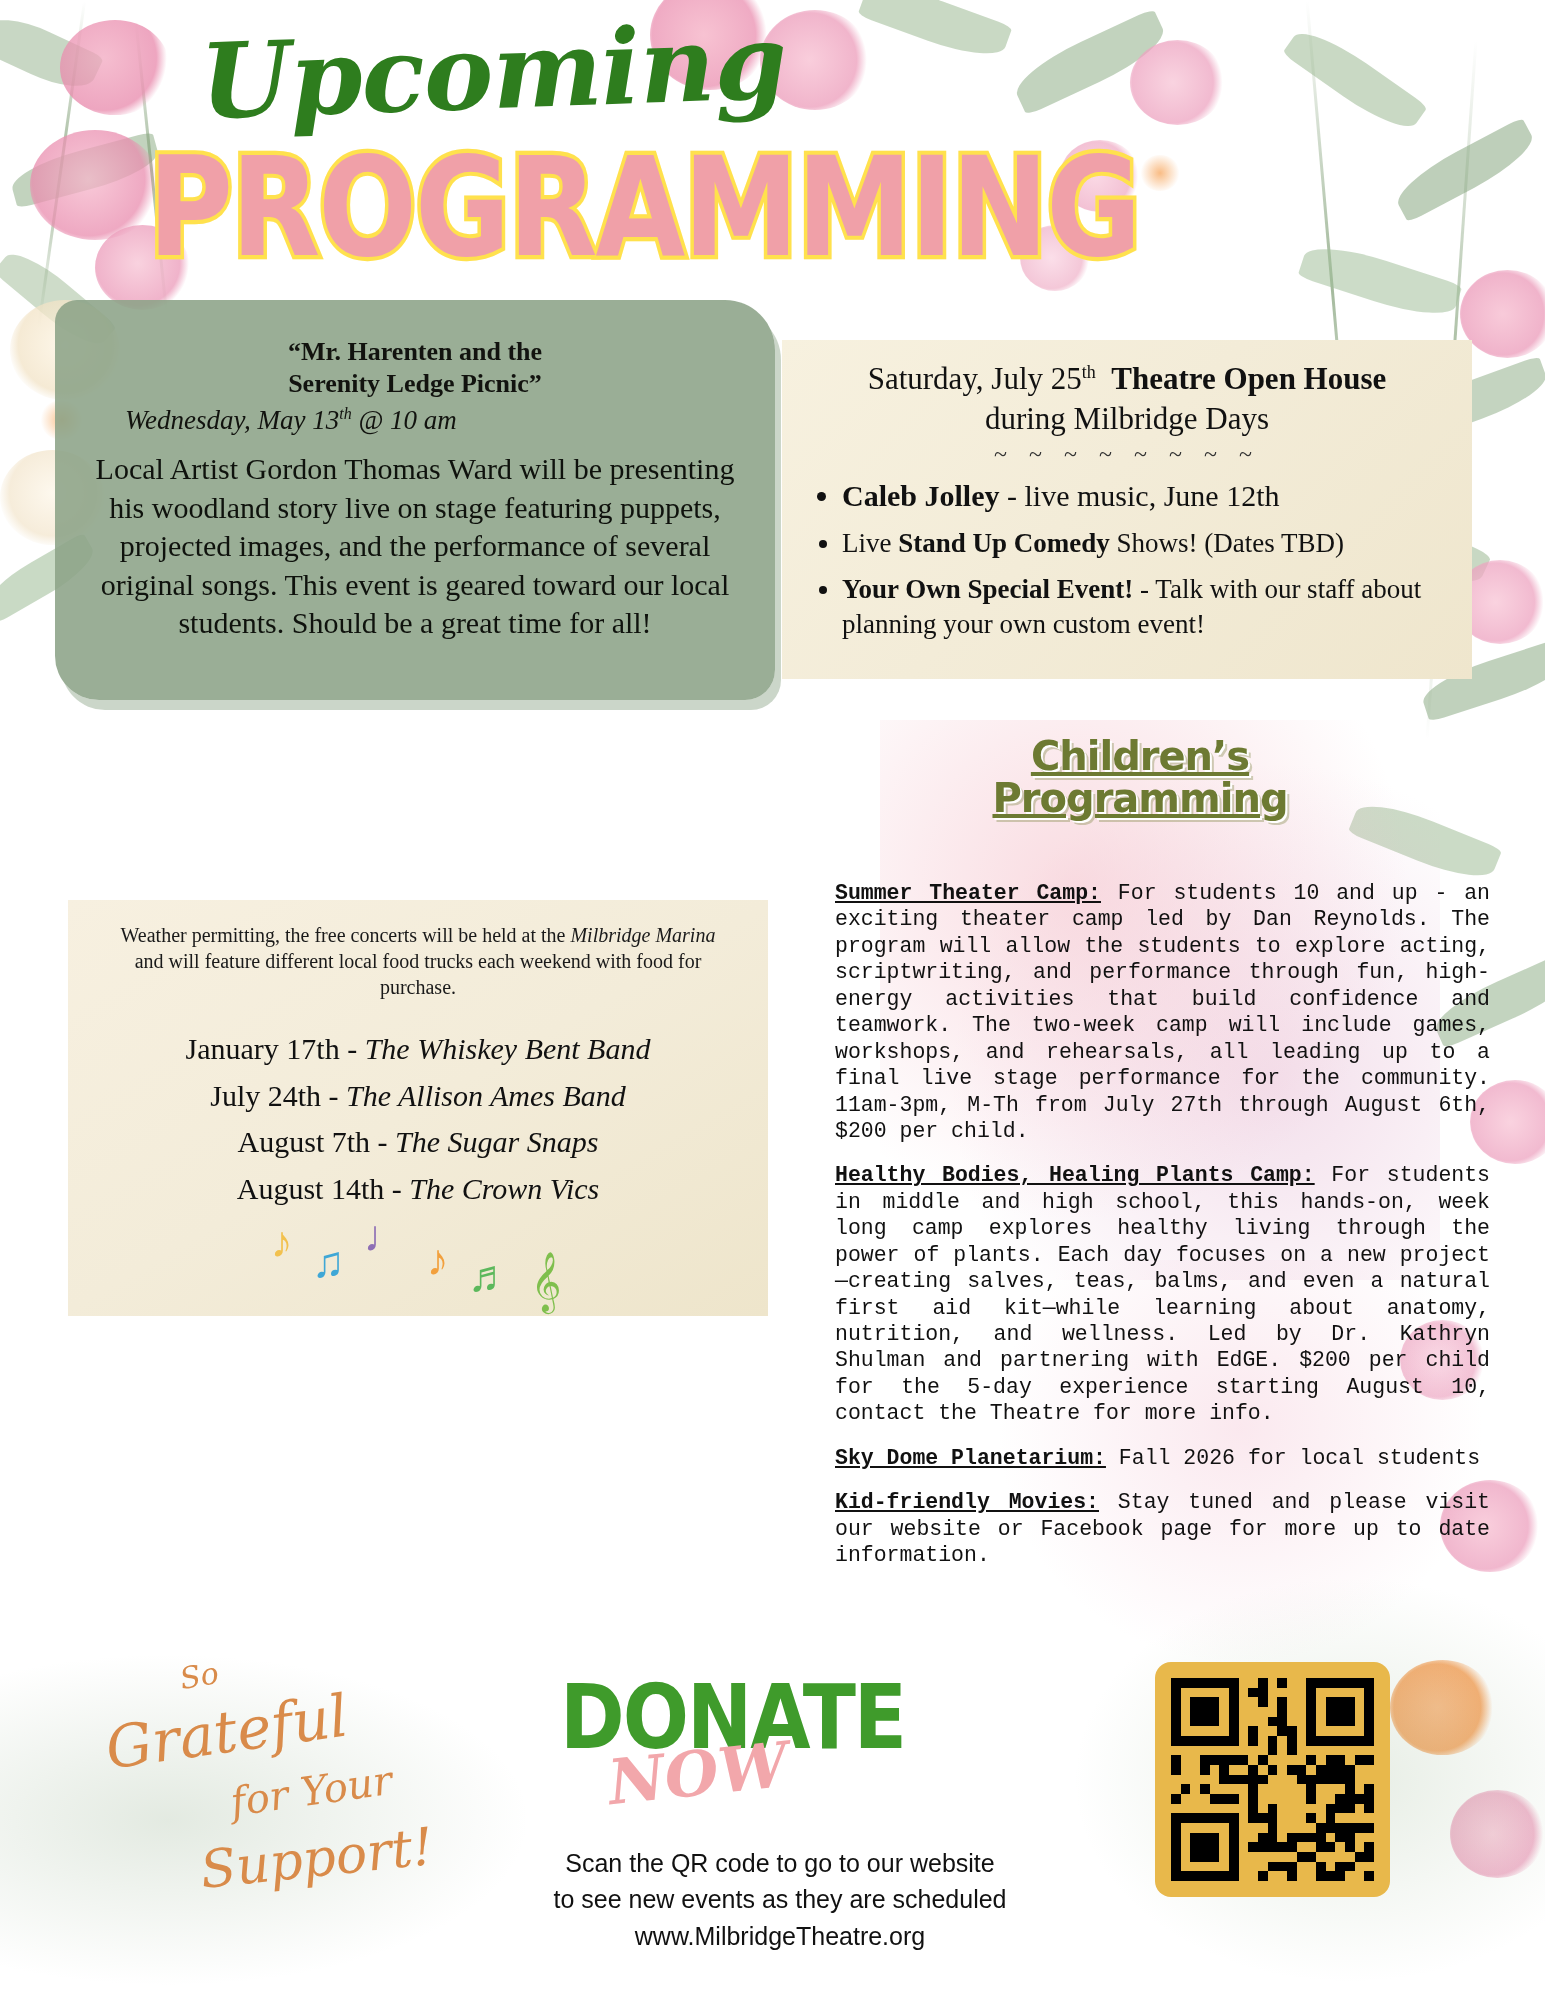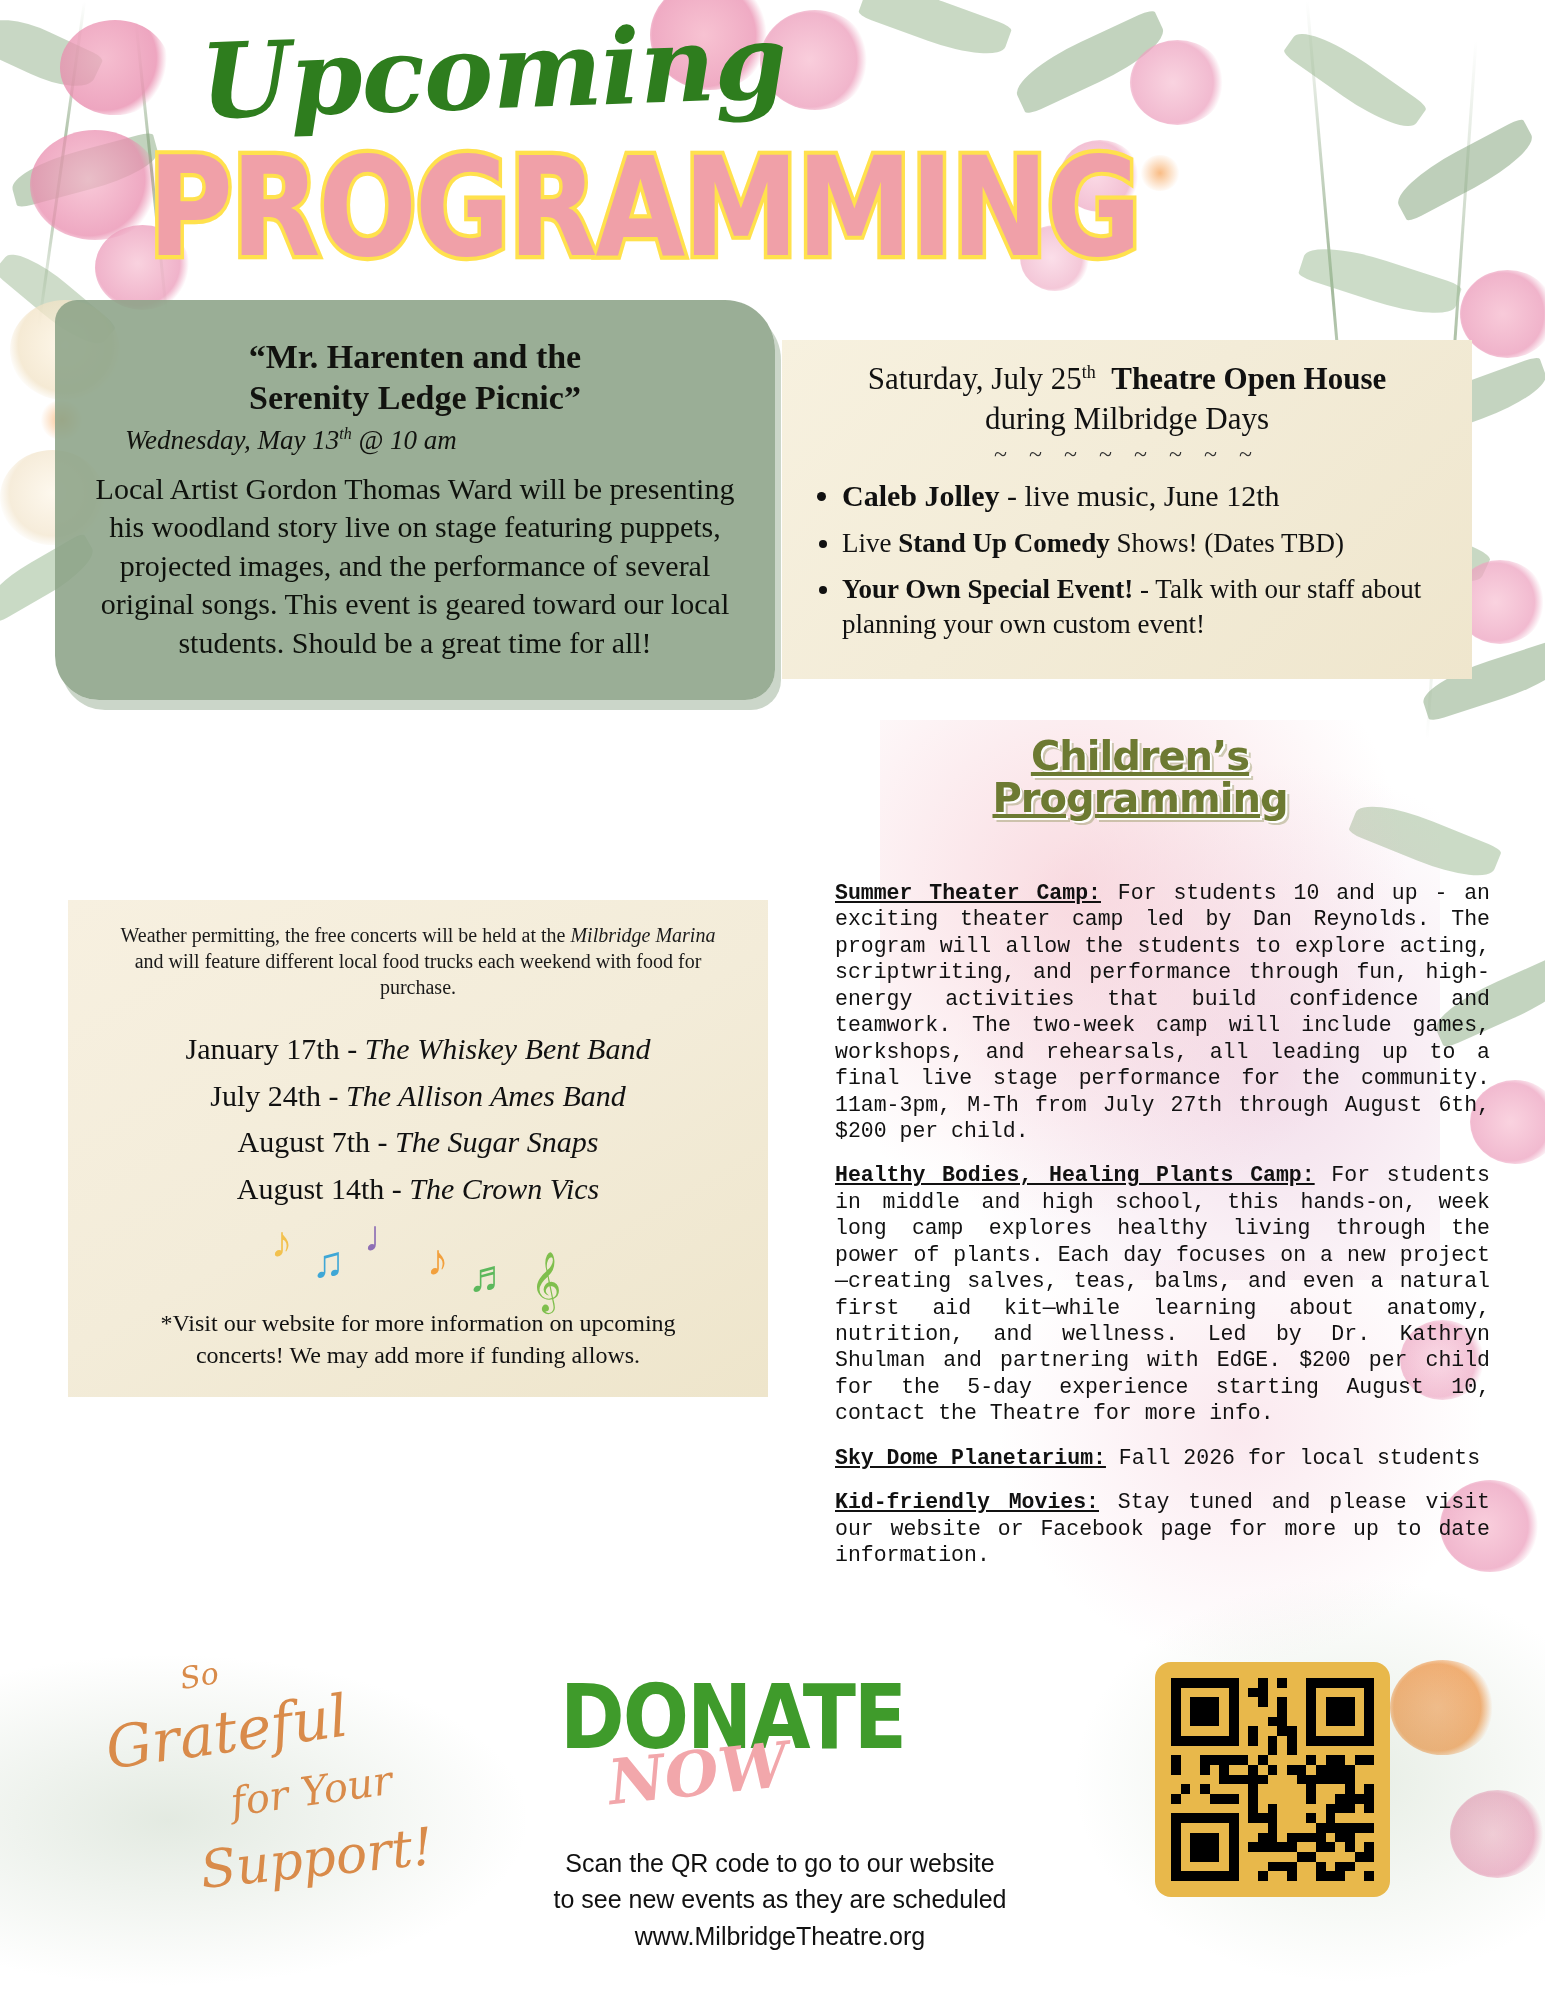--- a/index.html
+++ b/index.html
@@ -84,21 +84,21 @@
     box-sizing: border-box;
     background: rgba(140,163,136,.88);
     border-radius: 22px 50px 30px 44px;
     box-shadow: 6px 10px 0 rgba(140,163,136,.45);
   }
   .harenten h2 {
     margin: 6px 0 4px 0;
     text-align: center;
     font-family: "Liberation Serif", serif;
     font-weight: bold;
-    font-size: 34px;
+    font-size: 26px;
     color: #12130f;
     line-height: 1.22;
   }
   .harenten .date {
     margin: 6px 0 14px 0;
     text-align: left;
     font-style: italic;
     font-size: 27px;
     color: #12130f;
     padding-left: 36px;
@@ -446,21 +446,20 @@
     <div class="concert-row"><span>August 14th</span><span> -  </span><span class="band">The Crown Vics</span></div>
   </div>
   <div class="notes-art">
     <span style="color:#f2c14e;transform:translateY(-16px);">♪</span>
     <span style="color:#3fa7d6;transform:translateY(4px);">♫</span>
     <span style="color:#8e6fb5;transform:translateY(-22px);">♩</span>
     <span style="color:#f2a03d;transform:translateY(2px);">♪</span>
     <span style="color:#5cb85c;transform:translateY(18px);">♬</span>
     <span style="color:#7fbf4d;transform:translateY(26px);font-size:52px;">𝄞</span>
   </div>
-  <div class="footnote">*Visit our website for more information on upcoming concerts!   We may add more if funding allows.</div>
 </div>
 
 <div class="grateful">
   <div class="g1">So</div>
   <div class="g2">Grateful</div>
   <div class="g3">for Your</div>
   <div class="g4">Support!</div>
 </div>
 
 <div class="donate">

